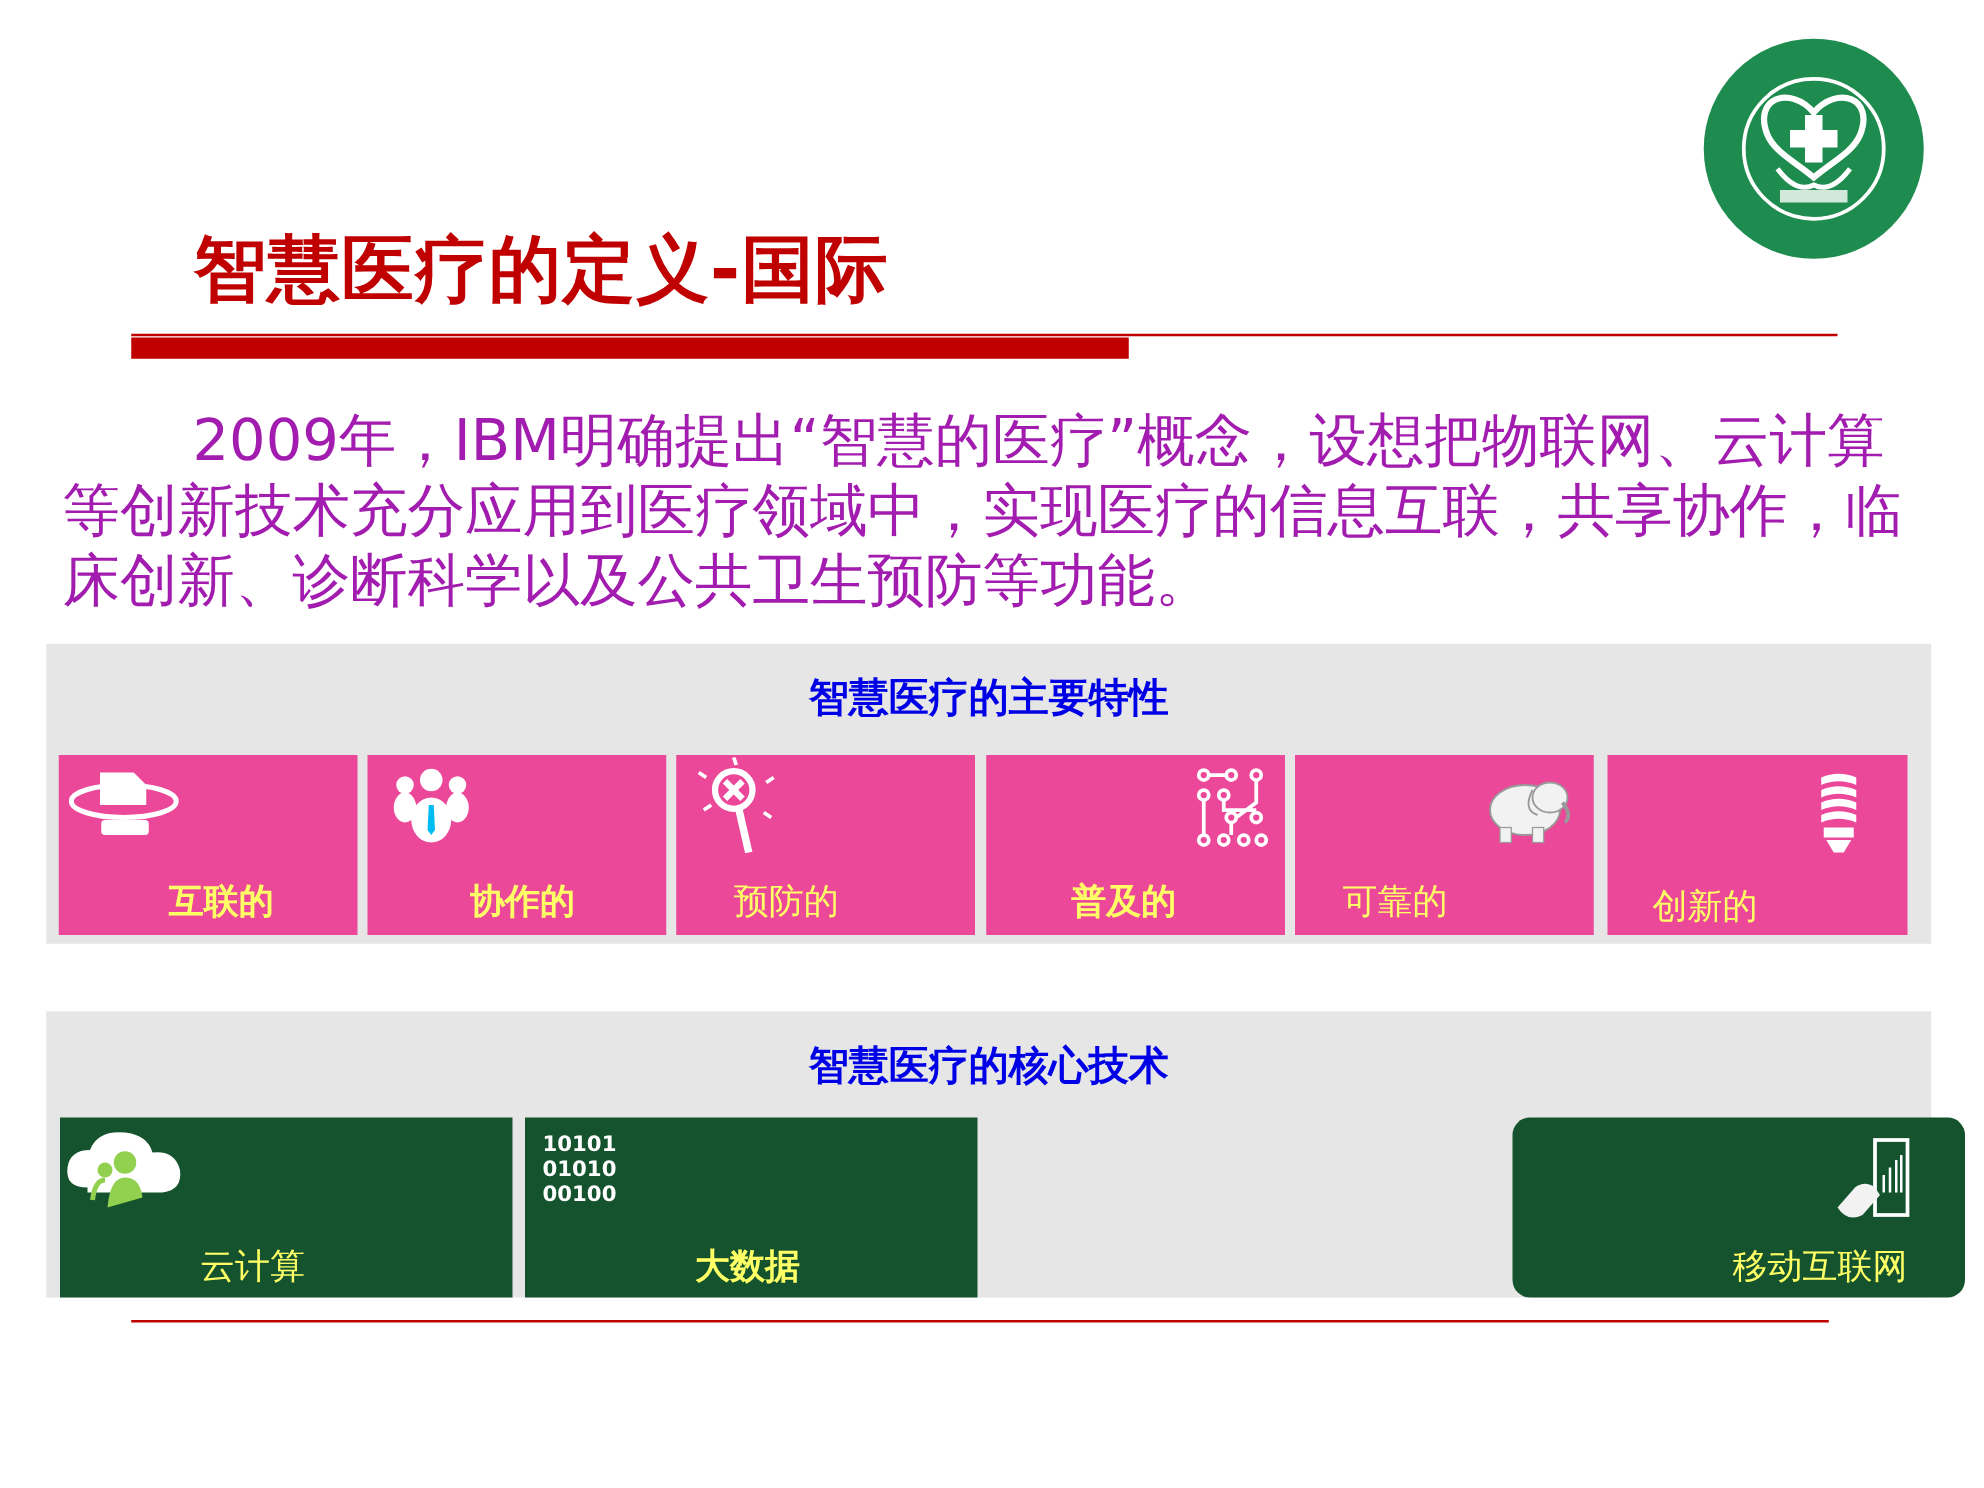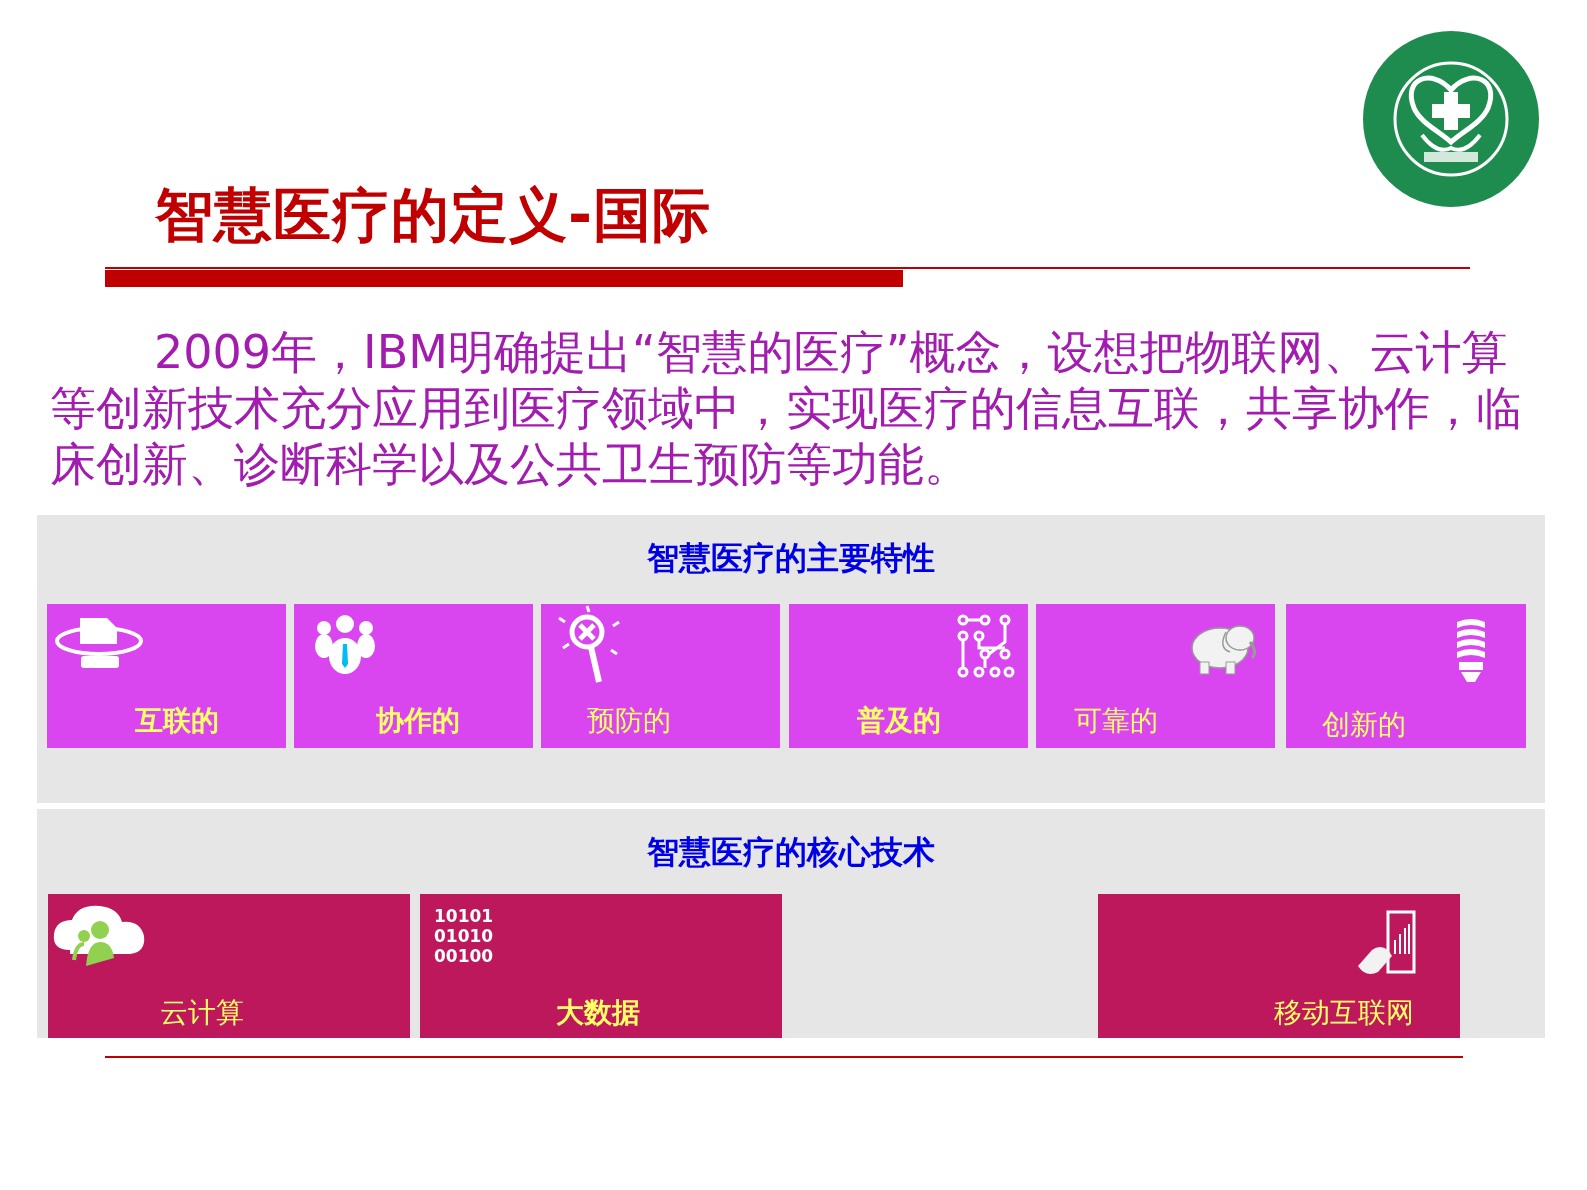--- a/index.html
+++ b/index.html
@@ -4,28 +4,28 @@
 <style>
   html,body{margin:0;padding:0;background:#fff;}
   body{width:1587px;height:1190px;position:relative;overflow:hidden;font-family:"DejaVu Sans",sans-serif;}
   .logo{position:absolute;left:1362px;top:30px;width:178px;height:178px;}
   .title{position:absolute;left:155px;top:180px;font-size:58px;font-weight:bold;color:#c00000;letter-spacing:1px;line-height:70px;}
   .bar-thick{position:absolute;left:105px;top:270px;width:798px;height:17px;background:#c00000;}
   .bar-thin{position:absolute;left:105px;top:267px;width:1365px;height:2px;background:#c00000;}
   .para{position:absolute;left:50px;top:324px;width:1500px;font-size:46px;line-height:56px;color:#a21caf;}
   .para .indent{display:inline-block;width:104px;}
   .panel{position:absolute;left:37px;width:1508px;background:#e6e6e6;}
-  .panel1{top:515px;height:288px;}
+  .panel1{top:515px;height:240px;}
   .panel2{top:785px;height:229px;margin-top:24px;}
   .panel-title{position:absolute;left:0;right:0;text-align:center;font-size:32px;font-weight:bold;color:#0000e6;}
   .panel1 .panel-title{top:22px;}
   .panel2 .panel-title{top:22px;}
   .tile{position:absolute;overflow:hidden;}
-  .blue{background:#d946ef;top:89px;height:144px;}
-  .green{background:#be185d;top:85px;height:144px;}
+  .blue{background:#ec4899;top:89px;height:144px;}
+  .green{background:#14532d;top:85px;height:144px;}
   .tile-label{position:absolute;font-size:28px;color:#ffff66;white-space:nowrap;}
   .tile-label.b{font-weight:bold;}
   .ico{position:absolute;}
   .divider-bottom{position:absolute;left:105px;top:1056px;width:1358px;height:2px;background:#c00000;}
   .binary{position:absolute;left:14px;top:12px;font-family:"DejaVu Sans",sans-serif;font-weight:bold;color:#fff;font-size:17px;line-height:20px;}
 </style>
 </head>
 <body>
 
 <div class="logo">
@@ -145,21 +145,21 @@
   <div class="tile green" style="left:383px;width:362px;">
     <div class="binary">
       <div>10101</div>
       <div>01010</div>
       <div>00100</div>
     </div>
     <div class="tile-label b" style="left:136px;top:100px">大数据</div>
   </div>
 
 
-  <div class="tile green" style="left:1061px;width:362px;">
+  <div class="tile green" style="left:1173px;width:362px;border-radius:14px;">
     <svg class="ico" style="left:256px;top:16px" width="76" height="72">
       <rect x="34" y="2" width="26" height="60" fill="none" stroke="#fff" stroke-width="3"></rect>
       <g fill="#fff">
           <rect x="40" y="30" width="2" height="14"></rect>
           <rect x="45" y="24" width="2" height="20"></rect>
           <rect x="50" y="18" width="2" height="26"></rect>
           <rect x="54" y="14" width="2" height="30"></rect>
         </g>
       <path d="M4 56 L18 40 Q26 34 34 40 L38 46 L24 62 Q12 68 4 56 Z" fill="#f2f2f2"></path>
     </svg>

